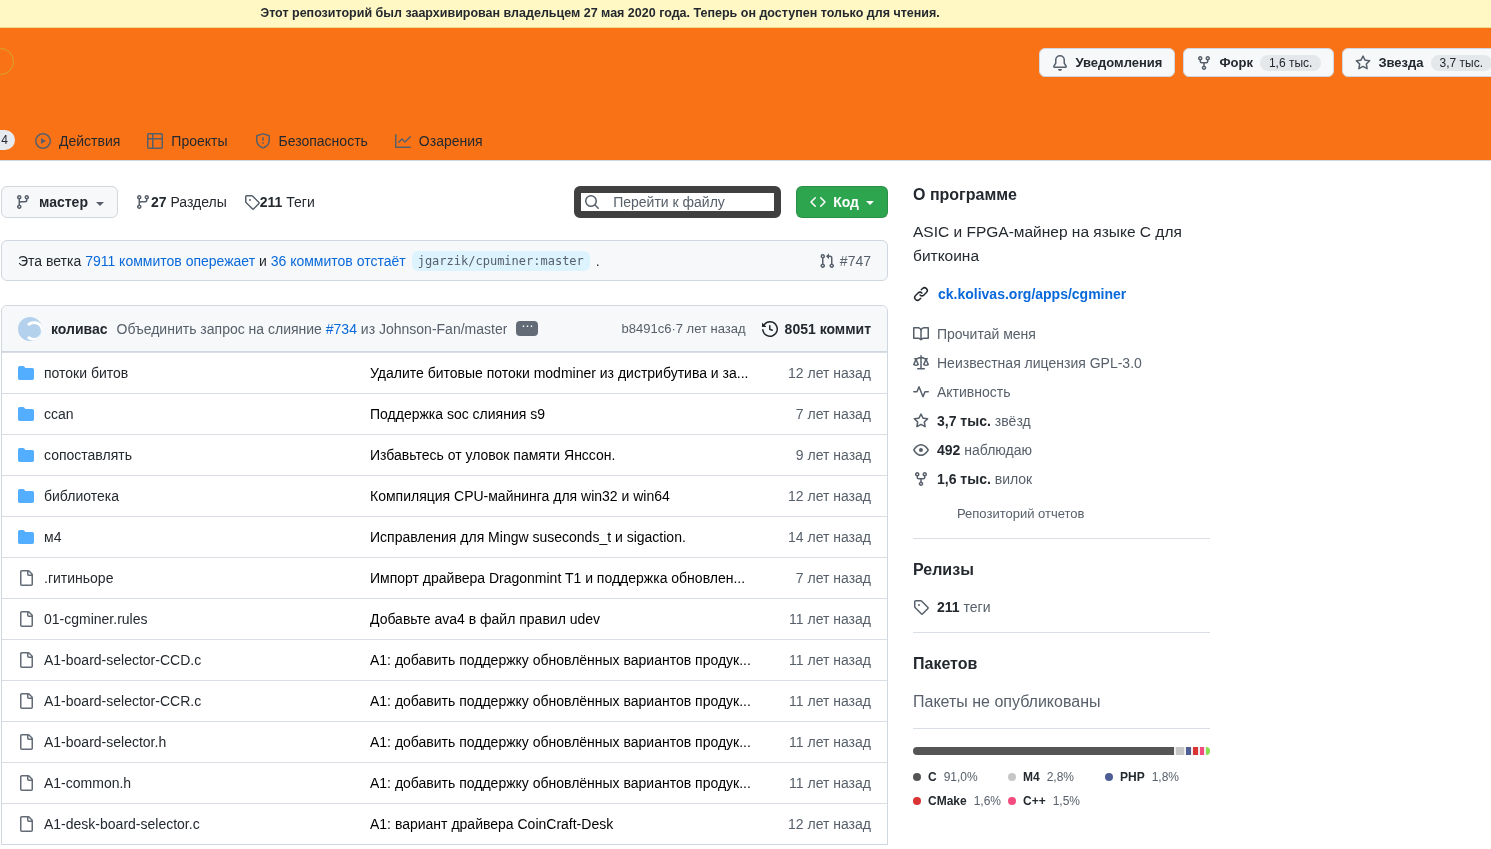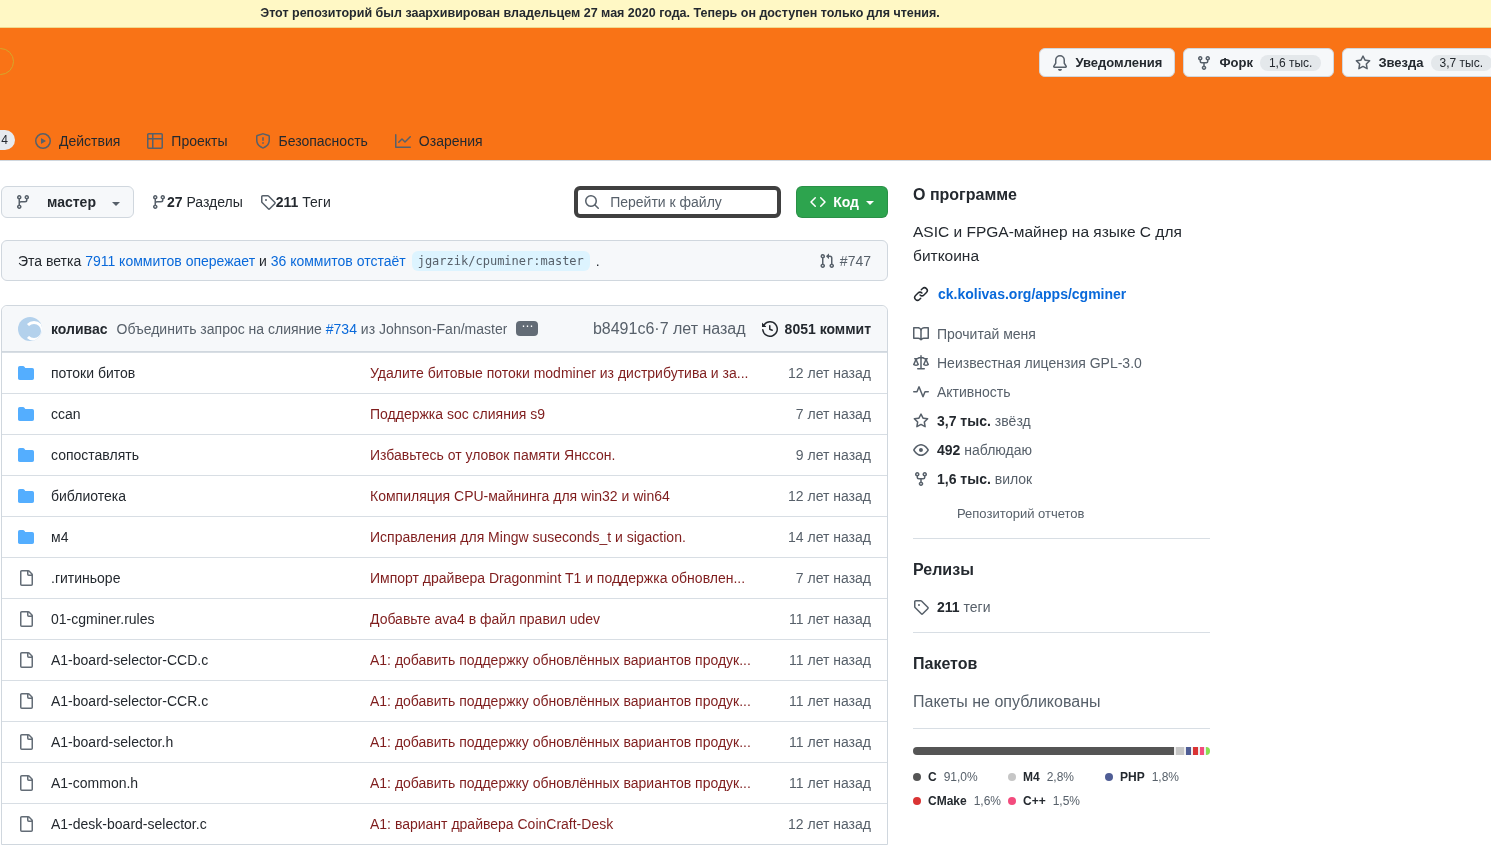--- a/index.html
+++ b/index.html
@@ -39,29 +39,29 @@
     background:#e7eaee; border-radius:999px; font-size:12px; font-weight:500;
     text-align:right; padding:0 7px; line-height:20px; color:#24292f; }
   .tabs { display:flex; margin-left:26px; height:100%; }
   .tab { display:flex; align-items:center; gap:8px; padding:0 9px; margin-right:9px;
     font-size:14px; color:#24292f; cursor:pointer; }
   .tab svg { fill:#57606a; }
 
   
   .toolbar { position:absolute; top:186px; left:1px; width:887px; height:32px;
     display:flex; align-items:center; }
-  .branch-pill { height:32px; display:flex; align-items:center; gap:16px; padding:0 13px;
+  .branch-pill { height:32px; display:flex; align-items:center; gap:8px; padding:0 13px;
     background:#f6f8fa; border:1px solid #d0d7de; border-radius:6px; cursor:pointer; }
   .branch-pill svg { fill:#57606a; }
   .branch-pill .name { font-weight:600; font-size:14px; }
   .caret { width:0; height:0; border:4px solid transparent; border-top-color:#57606a; margin-top:7px; }
   .refcount { display:flex; align-items:center; gap:0; margin-left:17px; cursor:pointer; }
   .refcount svg { fill:#57606a; }
   .gotofile { position:relative; margin-left:auto; }
-  .gotofile input { width:207px; height:32px; border:4px solid #404040; border-radius:6px;
+  .gotofile input { width:207px; height:32px; border:7px solid #404040; border-radius:6px;
     background:#fff; padding:0 10px 0 32px; font-size:14px; color:#24292f;
     font-family:"Liberation Sans", sans-serif; outline:none; }
   .gotofile input::placeholder { color:#57606a; }
   .gotofile svg { position:absolute; left:10px; top:8px; fill:#57606a; }
   .code-btn { margin-left:15px; height:32px; display:flex; align-items:center; gap:7px;
     padding:0 13px; background:#2da44e; border:1px solid rgba(27,31,36,0.15);
     border-radius:6px; color:#fff; font-weight:600; font-size:14px; cursor:pointer; }
   .code-btn svg { fill:#fff; }
   .code-btn .caret { border-top-color:#fff; margin-top:6px; }
 
@@ -78,30 +78,30 @@
   .commit-row { height:46px; background:#f6f8fa; border-radius:6px 6px 0 0;
     display:flex; align-items:center; padding:0 16px; border-bottom:1px solid #d0d7de; }
   .avatar { width:24px; height:24px; border-radius:50%; background:#b3d1ec; position:relative; overflow:hidden; flex:none; }
   .avatar:after { content:""; position:absolute; left:6px; top:4px; width:14px; height:14px;
     border:3px solid #fff; border-left-color:transparent; border-radius:50%; }
   .commit-row .author { font-weight:600; margin:0 9px; }
   .commit-msg { color:#57606a; white-space:nowrap; overflow:hidden; }
   .ellipsis-badge { background:#636c76; color:#fff; border-radius:4px; height:15px;
     line-height:11px; padding:0 5px; font-size:12px; margin-left:9px; cursor:pointer; flex:none; }
   .commit-meta { margin-left:auto; display:flex; align-items:center; gap:16px; flex:none; }
-  .sha-time { color:#57606a; font-size:16px; }
+  .sha-time { color:#57606a; font-size:13px; }
   .history { display:flex; align-items:center; gap:7px; font-weight:600; cursor:pointer; }
   .history svg { fill:#24292f; }
 
   .frow { height:41px; display:flex; align-items:center; padding:0 16px;
     border-top:1px solid #d8dee4; font-size:14px; }
   .frow:first-of-type { border-top:none; }
-  .fname { flex:0 0 352px; display:flex; align-items:center; gap:17px; overflow:hidden; }
+  .fname { flex:0 0 352px; display:flex; align-items:center; gap:10px; overflow:hidden; }
   .fname .nm { color:#24292f; cursor:pointer; white-space:nowrap; }
-  .fmsg { flex:1 1 auto; color:#7f1d1d; white-space:nowrap; overflow:hidden; cursor:pointer; }
+  .fmsg { flex:1 1 auto; color:#000000; white-space:nowrap; overflow:hidden; cursor:pointer; }
   .ftime { flex:0 0 115px; text-align:right; color:#57606a; }
   .icon-folder { fill:#54aeff; }
   .icon-file { fill:#636c76; }
 
   
   .sidebar { position:absolute; left:913px; top:186px; width:297px; }
   .sidebar h2 { font-size:16px; font-weight:600; color:#24292f; }
   .about-desc { margin-top:16px; font-size:15.5px; line-height:24px; color:#24292f; }
   .website { margin-top:18px; display:flex; align-items:center; gap:9px; }
   .website svg { fill:#24292f; }

